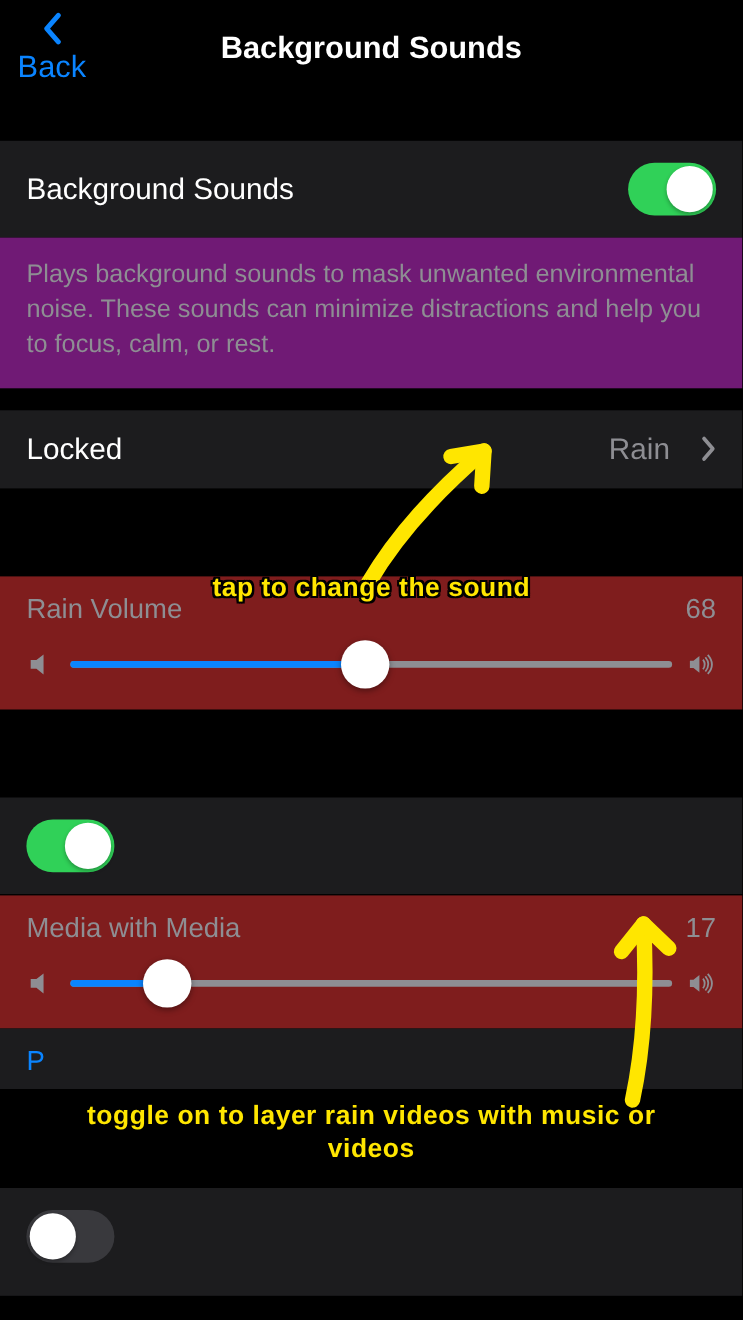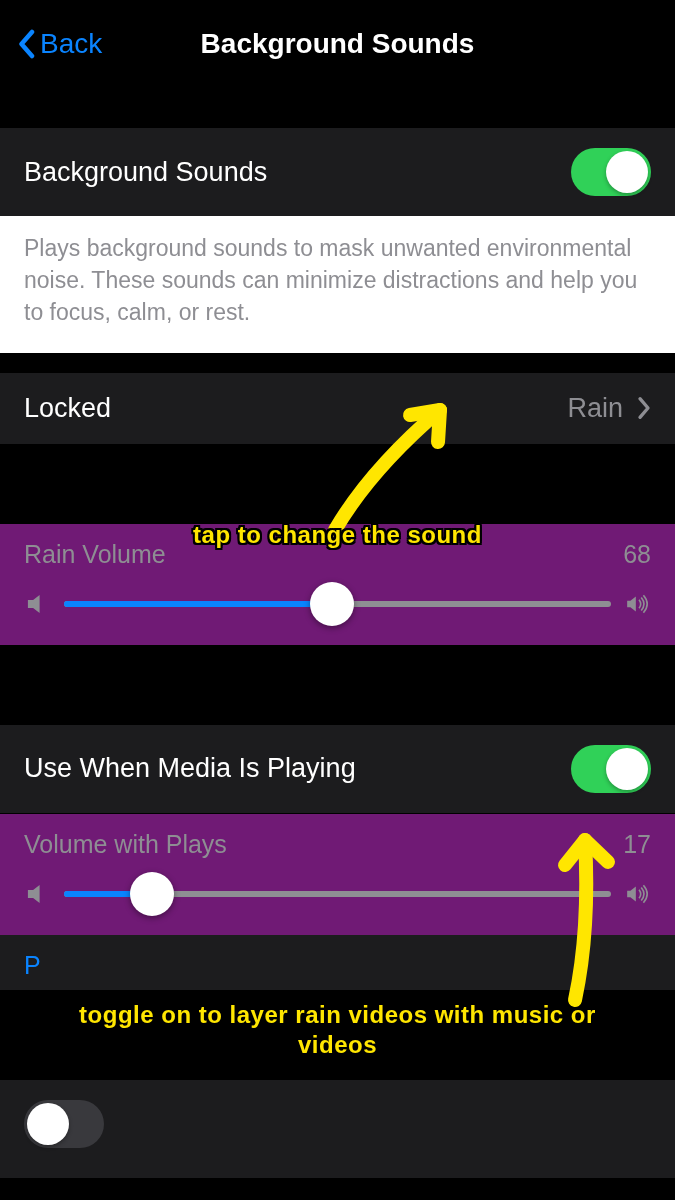--- a/index.html
+++ b/index.html
@@ -17,20 +17,21 @@
       align-items: center;
       position: relative;
       padding: 0 16px;
     }
     .back-btn {
       display: flex;
       align-items: center;
       color: #0a84ff;
       font-size: 28px;
       gap: 4px;
+      flex-direction: column;
     }
     .back-chevron {
       width: 20px;
       height: 30px;
     }
     .title {
       position: absolute;
       left: 0; right: 0;
       text-align: center;
       color: #fff;
@@ -43,21 +44,21 @@
       padding: 20px 24px;
       display: flex;
       align-items: center;
       justify-content: space-between;
     }
     .cell-label {
       color: #fff;
       font-size: 27px;
     }
     .cell-footer {
-      background: #ffffff;
+      background: #701a75;
       padding: 16px 24px 24px;
       color: #8e8e93;
       font-size: 23px;
       line-height: 1.4;
     }
     .gap { height: 40px; }
     .gap-sm { height: 1px; background: #000; }
     .switch {
       width: 80px;
       height: 48px;
@@ -74,33 +75,33 @@
       border-radius: 50%;
       position: absolute;
       top: 3px;
       box-shadow: 0 2px 4px rgba(0,0,0,.3);
     }
     .switch.on .switch-knob { right: 3px; }
     .switch.off .switch-knob { left: 3px; }
     .cell-right {
       display: flex;
       align-items: center;
-      gap: 14px;
+      gap: 28px;
     }
     .cell-value {
       color: #8e8e93;
       font-size: 27px;
     }
     .chevron-right {
       width: 14px;
       height: 24px;
       flex-shrink: 0;
     }
     .slider-cell {
-      background: #701a75;
+      background: #7f1d1d;
       padding: 16px 24px 28px;
     }
     .slider-header {
       display: flex;
       justify-content: space-between;
       color: #8e8e93;
       font-size: 25px;
       margin-bottom: 22px;
     }
     .slider-row {
@@ -212,31 +213,30 @@
         <path d="M15 4 Q20 10 15 16" stroke="#8e8e93" stroke-width="1.5" fill="none"></path>
         <path d="M17 2 Q24 10 17 18" stroke="#8e8e93" stroke-width="1.5" fill="none"></path>
       </svg>
   </div>
 </div>
 
 <div class="gap"></div>
 <div class="gap"></div>
 
 <div class="cell">
-  <span class="cell-label">Use When Media Is Playing</span>
   <div class="switch on">
       <div class="switch-knob"></div>
     </div>
 </div>
 
 <div class="gap-sm"></div>
 
 <div class="slider-cell">
   <div class="slider-header">
-    <span>Volume with Plays</span>
+    <span>Media with Media</span>
     <span>17</span>
   </div>
   <div class="slider-row">
     <svg class="vol-icon" viewBox="0 0 20 20">
         <path d="M3 7 L7 7 L12 3 L12 17 L7 13 L3 13 Z" fill="#8e8e93"></path>
       </svg>
     <div class="slider-track">
       <div class="slider-fill" style="width:16%"></div>
       <div class="slider-knob" style="left:16%"></div>
     </div>

